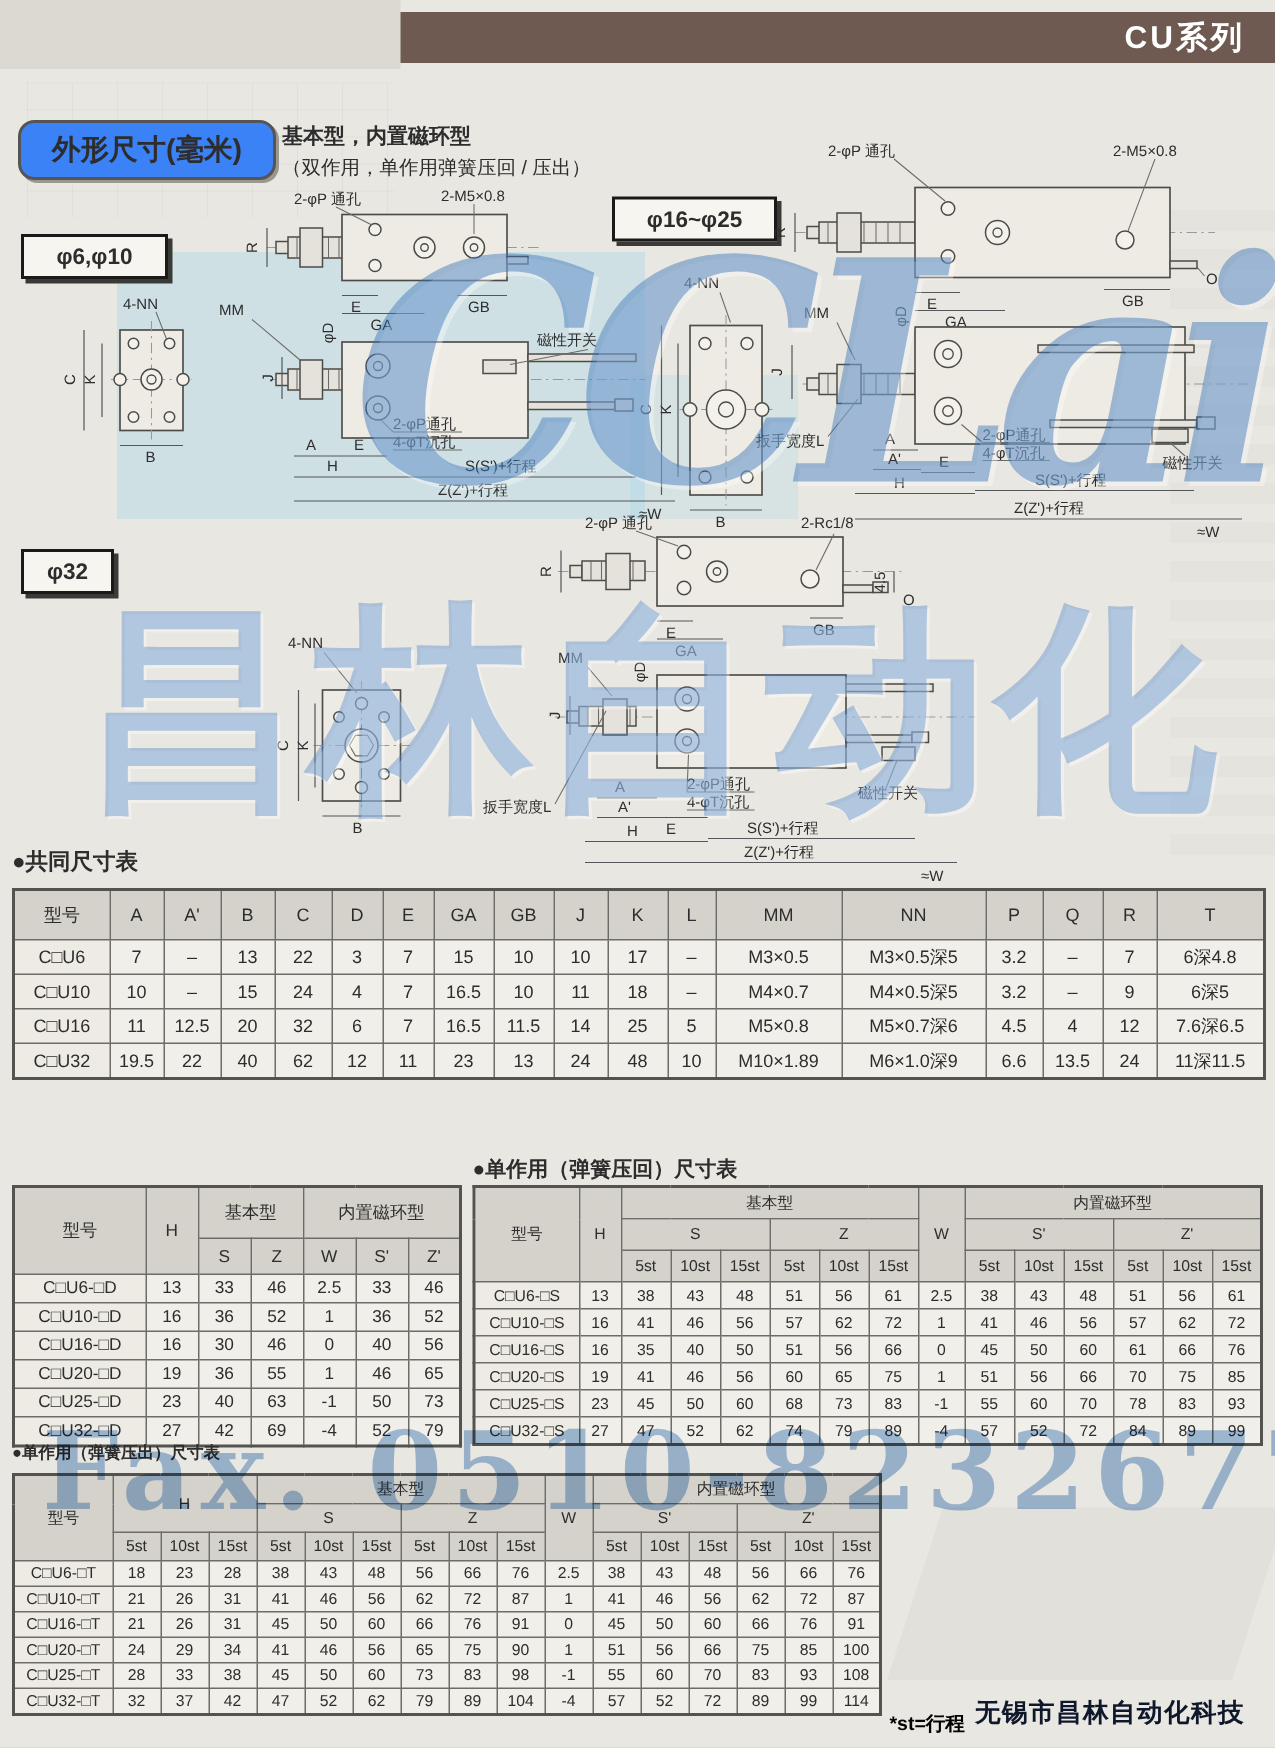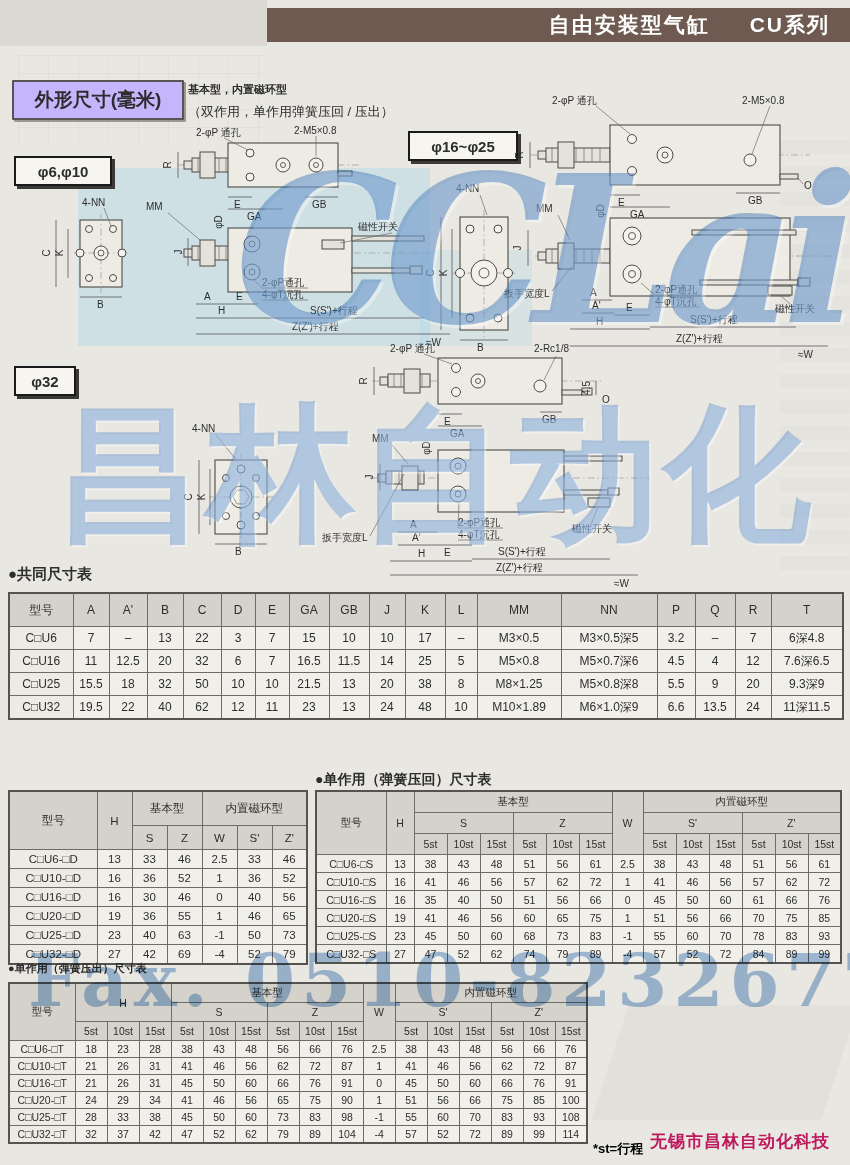--- a/index.html
+++ b/index.html
@@ -16,23 +16,23 @@
                        linear-gradient(90deg,rgba(120,125,135,.16) 1px,transparent 1px);
       background-size:30px 18px;}
   .ghost-b{position:absolute;right:0;top:140px;width:70px;height:430px;opacity:.6;
       background:repeating-linear-gradient(180deg,rgba(120,130,140,.07) 0 14px,transparent 14px 26px);}
   .ghost-c{position:absolute;left:610px;top:1005px;width:230px;height:115px;
       background:rgba(140,140,132,.07);transform:skewX(-18deg);}
   .band1{position:absolute;left:78px;top:168px;width:352px;height:178px;background:rgba(150,210,235,.30);}
   .band3{position:absolute;left:420px;top:250px;width:112px;height:96px;background:rgba(150,210,235,.22);}
   
   .dim-label-box{position:absolute;left:12px;top:80px;width:168px;height:36px;border:2px solid #555;
-      border-radius:1px;background:#c4b5fd;box-shadow:2px 2px 0 #9a978f;display:flex;align-items:center;
+      border-radius:11px;background:#3b82f6;box-shadow:2px 2px 0 #9a978f;display:flex;align-items:center;
       justify-content:center;font-size:19px;font-weight:bold;}
-  .subtitle1{position:absolute;left:188px;top:82px;font-size:11px;font-weight:bold;font-family:Liberation Serif, serif;}
+  .subtitle1{position:absolute;left:188px;top:82px;font-size:14px;font-weight:bold;font-family:Liberation Serif, serif;}
   .subtitle2{position:absolute;left:188px;top:103px;font-size:13px;}
   .bore-tag{position:absolute;border:2px solid #1a1a1a;background:#f7f5f0;box-shadow:3px 3px 0 #3c3a36;
       display:flex;align-items:center;justify-content:center;font-weight:bold;font-size:15px;}
   .tag-small{left:14px;top:156px;width:94px;height:26px;}
   .tag-mid{left:408px;top:131px;width:106px;height:26px;}
   .tag-large{left:14px;top:366px;width:58px;height:26px;}
   
   svg.drawing{position:absolute;left:0;top:90px;width:850px;height:505px;}
   svg.drawing text{font:10px "Liberation Sans",sans-serif;fill:#2d2d2d;}
   .body-fill{fill:#edebe4;stroke:#4b4b48;stroke-width:1.1;}
@@ -62,21 +62,21 @@
   table.double_acting thead tr:last-child th{height:23px;}
   table.double_acting td{height:18px;}
   table.spring_return{left:315px;top:790px;width:527px;font-size:10.5px;}
   table.spring_return thead tr th{height:20px;}
   table.spring_return td{height:17px;}
   table.spring_push{left:8px;top:982px;width:580px;font-size:10.5px;}
   table.spring_push thead tr th{height:18px;}
   table.spring_push td{height:16px;}
   .footnote{position:absolute;left:593px;top:1140px;font-size:13px;font-weight:bold;color:#000000;}
   .footer-company{position:absolute;left:650px;top:1130px;font-size:17px;font-weight:bold;
-      color:#be185d;letter-spacing:1px;}
+      color:#0f172a;letter-spacing:1px;}
   
   .wm{position:absolute;pointer-events:none;white-space:nowrap;z-index:30;}
   .wm-logo{left:235px;top:148px;font:italic bold 205px "DejaVu Serif",serif;line-height:1;
       color:rgba(55,115,185,.45);letter-spacing:-14px;text-shadow:3px 3px 0 rgba(255,255,255,.35);}
   .wm-brand{left:55px;top:400px;font-size:148px;line-height:1;font-weight:bold;
       color:rgba(70,130,200,.38);letter-spacing:4px;text-shadow:2px 2px 0 rgba(255,255,255,.4);}
   .wm-tel{left:85px;top:842px;font:bold 58px "DejaVu Serif",serif;color:#8fb3dc;
       letter-spacing:3px;mix-blend-mode:multiply;opacity:.85;}
   .wm-fax{left:28px;top:938px;font:bold 72px "DejaVu Serif",serif;color:#8fb3dc;
       letter-spacing:6px;mix-blend-mode:multiply;opacity:.8;}
@@ -86,21 +86,20 @@
 
 <div class="page">
   <div class="ghost-a"></div>
   <div class="ghost-b"></div>
   <div class="ghost-c"></div>
   <div class="band1"></div>
   <div class="band3"></div>
 
   <div class="header-left"></div>
   <div class="header-bar">
-    <span>自由安装型气缸</span>
     <span>CU系列</span>
   </div>
 
   <div class="dim-label-box">外形尺寸(毫米)</div>
   <div class="subtitle1">基本型，内置磁环型</div>
   <div class="subtitle2">（双作用，单作用弹簧压回 / 压出）</div>
 
   <div class="bore-tag tag-small">φ6,φ10</div>
   <div class="bore-tag tag-mid">φ16~φ25</div>
   <div class="bore-tag tag-large">φ32</div>
@@ -443,60 +442,60 @@
           <td>17</td>
           <td>–</td>
           <td>M3×0.5</td>
           <td>M3×0.5深5</td>
           <td>3.2</td>
           <td>–</td>
           <td>7</td>
           <td>6深4.8</td>
         </tr>
         <tr>
+          <td class="model">C□U10</td>
+          <td>10</td>
+          <td>–</td>
+          <td>15</td>
+          <td>24</td>
+          <td>4</td>
+          <td>7</td>
+          <td>16.5</td>
+          <td>10</td>
+          <td>11</td>
+          <td>18</td>
+          <td>–</td>
+          <td>M4×0.7</td>
+          <td>M4×0.5深5</td>
+          <td>3.2</td>
+          <td>–</td>
+          <td>9</td>
+          <td>6深5</td>
+        </tr>
+        <tr>
           <td class="model">C□U16</td>
           <td>11</td>
           <td>12.5</td>
           <td>20</td>
           <td>32</td>
           <td>6</td>
           <td>7</td>
           <td>16.5</td>
           <td>11.5</td>
           <td>14</td>
           <td>25</td>
           <td>5</td>
           <td>M5×0.8</td>
           <td>M5×0.7深6</td>
           <td>4.5</td>
           <td>4</td>
           <td>12</td>
           <td>7.6深6.5</td>
         </tr>
         <tr>
-          <td class="model">C□U25</td>
-          <td>15.5</td>
-          <td>18</td>
-          <td>32</td>
-          <td>50</td>
-          <td>10</td>
-          <td>10</td>
-          <td>21.5</td>
-          <td>13</td>
-          <td>20</td>
-          <td>38</td>
-          <td>8</td>
-          <td>M8×1.25</td>
-          <td>M5×0.8深8</td>
-          <td>5.5</td>
-          <td>9</td>
-          <td>20</td>
-          <td>9.3深9</td>
-        </tr>
-        <tr>
           <td class="model">C□U32</td>
           <td>19.5</td>
           <td>22</td>
           <td>40</td>
           <td>62</td>
           <td>12</td>
           <td>11</td>
           <td>23</td>
           <td>13</td>
           <td>24</td>

